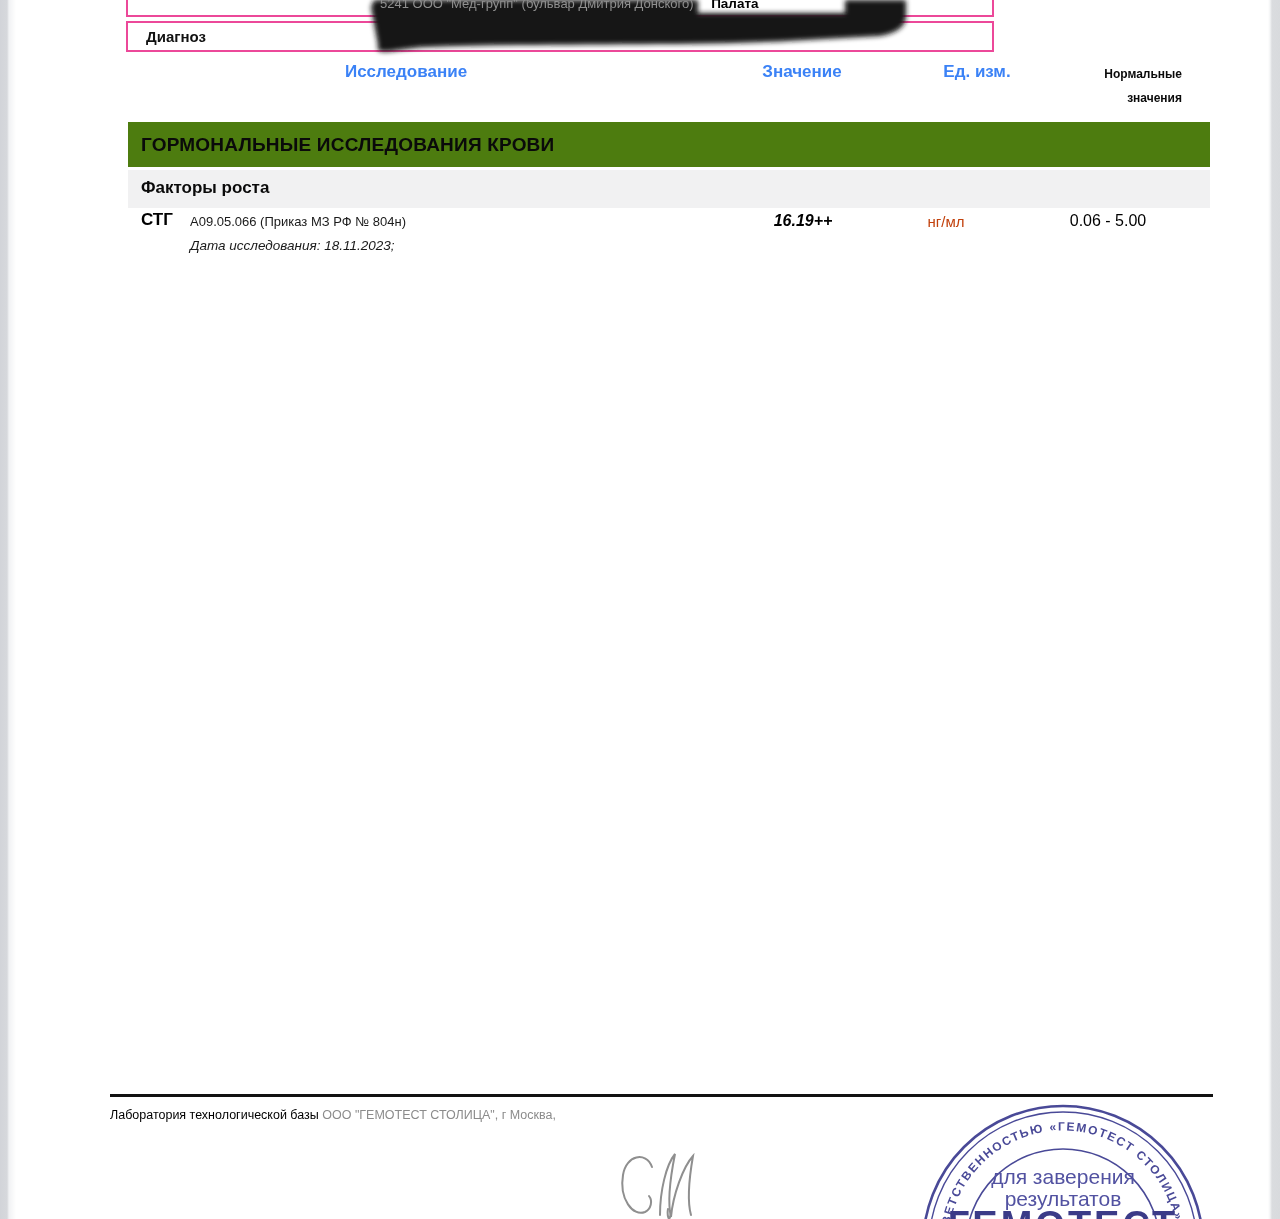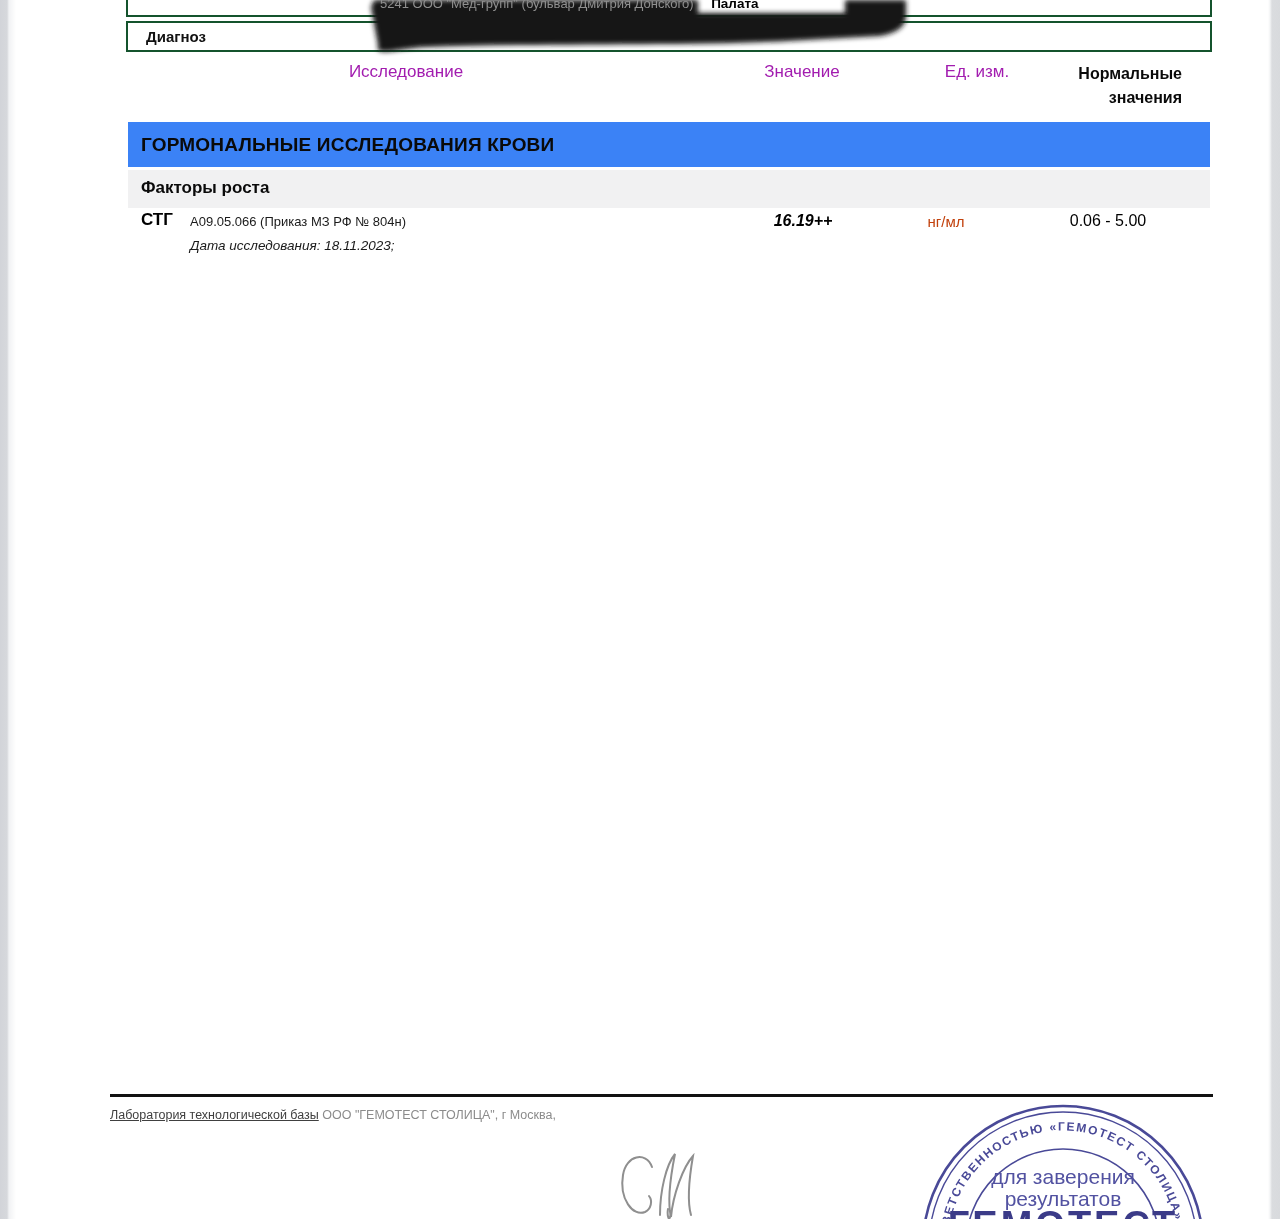--- a/index.html
+++ b/index.html
@@ -11,49 +11,49 @@
   }
   .edge-strip-left {
     position:absolute; left:0; top:0; width:16px; height:1219px;
     background:linear-gradient(to right,#d2d4d9 0,#d6d8dc 7px,#f1f2f4 9px,#fdfdfd 15px,#ffffff 16px);
   }
   .edge-strip-right {
     position:absolute; right:0; top:0; width:12px; height:1219px;
     background:linear-gradient(to left,#d8dadd 0,#dadcdf 8px,#f3f4f5 10px,#ffffff 12px);
   }
   .box-outline {
-    position:absolute; left:126px; width:1086px;
-    border:2px solid #14532d; background:transparent;
+    position:absolute; left:126px; width:868px;
+    border:2px solid #ec4899; background:transparent;
   }
   #order-box { top:-36px; height:53px; }
   #diagnosis-box { top:21px; height:31px; }
   #diagnosis-label {
     position:absolute; left:18px; top:5px;
     font-size:15px; font-weight:bold; color:#111;
   }
   #top-text-line {
     position:absolute; left:380px; top:-4px; z-index:8;
     font-size:13px; white-space:nowrap;
   }
   #top-clinic-text { color:#8f8f8f; }
   #top-ward-label { color:#000; font-weight:bold; font-size:13.5px; margin-left:14px; }
   #redaction-svg { position:absolute; left:358px; top:0; z-index:6; }
 
   .col-header {
-    position:absolute; top:62px; font-size:17px; font-weight:normal; color:#a21caf;
+    position:absolute; top:62px; font-size:17px; font-weight:bold; color:#3b82f6;
     transform:translateX(-50%); white-space:nowrap;
   }
   #header-normal {
     position:absolute; top:62px; left:1182px; transform:translateX(-100%);
-    font-size:16px; font-weight:bold; color:#0a0a0a; text-align:right; line-height:24px;
+    font-size:12px; font-weight:bold; color:#0a0a0a; text-align:right; line-height:24px;
   }
   .band {
     position:absolute; left:128px; width:1082px;
   }
-  #section-band { top:122px; height:45px; background:#3b82f6; }
+  #section-band { top:122px; height:45px; background:#4d7c0f; }
   #section-band span {
     position:absolute; left:13px; top:12px;
     font-size:19px; font-weight:bold; color:#0a0a0a; letter-spacing:0.2px;
   }
   #subsection-band { top:170px; height:38px; background:#f1f1f2;padding-left:20px; }
   #subsection-band span {
     position:absolute; left:13px; top:8px;
     font-size:17px; font-weight:bold; color:#0a0a0a;
   }
   #row-name { position:absolute; left:141px; top:210px; font-size:17px; font-weight:bold; color:#000; }
@@ -61,21 +61,21 @@
   #row-value {
     position:absolute; left:803px; top:212px; transform:translateX(-50%);
     font-size:16px; font-weight:bold; font-style:italic; color:#000; white-space:nowrap;text-align:right;
   }
   #row-units { position:absolute; left:946px; top:213px; transform:translateX(-50%); font-size:15px; color:#c2410c;text-align:right; }
   #row-normal { position:absolute; left:1108px; top:212px; transform:translateX(-50%); font-size:16px; color:#000; white-space:nowrap; }
   #row-date { position:absolute; left:172px; top:238px; font-size:13.5px; font-style:italic; color:#1a1a1a;margin-left:18px; }
 
   #footer-line { position:absolute; left:110px; top:1094px; width:1103px; height:3px; background:#121212; }
   #footer-text { position:absolute; left:110px; top:1108px; font-size:12.5px; line-height:15.5px; color:#8b8b8b; }
-  #footer-lab-link { color:#404040; text-decoration:underline; cursor:pointer; }
+  #footer-lab-link { color:#000000; cursor:pointer; }
   #signature-svg { position:absolute; left:608px; top:1143px; }
   #stamp-svg { position:absolute; left:920px; top:1096px; opacity:0.93; }
   .stamp-ring-text { font-size:12px; letter-spacing:1.6px; font-weight:bold; fill:#3c3c90; }
   .stamp-purpose { font-size:21px; fill:#45459a; font-weight:normal; }
   .stamp-brand { font-size:38px; font-weight:bold; letter-spacing:3px; fill:#2d2d80; }
 </style>
 </head>
 <body>
 
 <div id="page">

